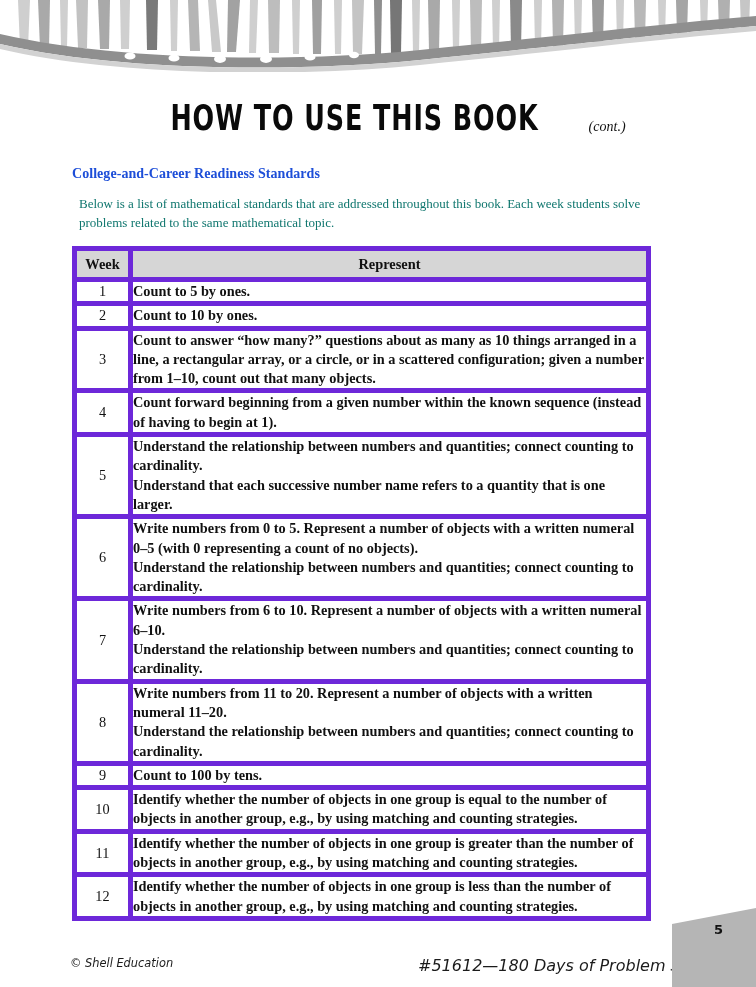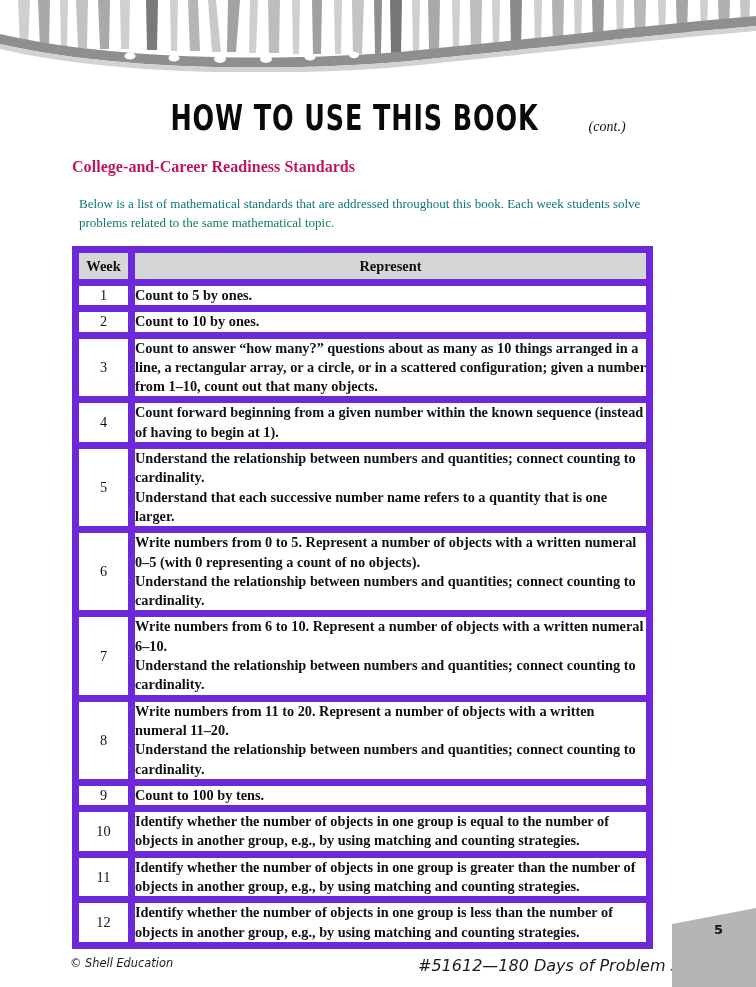--- a/index.html
+++ b/index.html
@@ -51,26 +51,26 @@
     font-style: italic;
     font-size: 14px;
     color: #111;
     margin-left: 9px;
     vertical-align: baseline;
   }
 
   
   #section-heading {
     position: absolute;
-    top: 158px;
+    top: 166px;
     left: 72px;
     font-weight: bold;
-    font-size: 16px;
+    font-size: 14px;
     letter-spacing: 0.05px;
-    color: #be185d;
+    color: #1d4ed8;
   }
   #intro-paragraph {
     position: absolute;
     top: 194px;
     left: 79px;
     width: 578px;
     font-size: 13px;
     line-height: 19px;
     color: #0f766e;
   }
@@ -80,21 +80,21 @@
     position: absolute;
     top: 246px;
     left: 72px;
     width: 574px;
     border-collapse: collapse;
     table-layout: fixed;
     font-size: 14.3px;
     color: #111;
   }
   #standards-table td, #standards-table th {
-    border: 7px solid #6d28d9;
+    border: 5px solid #6d28d9;
     padding: 0;
     vertical-align: middle;
   }
   #standards-table thead th {
     background: #d6d6d6;
     font-weight: bold;
     font-size: 14.4px;
     height: 26px;
     text-align: center;
   }

